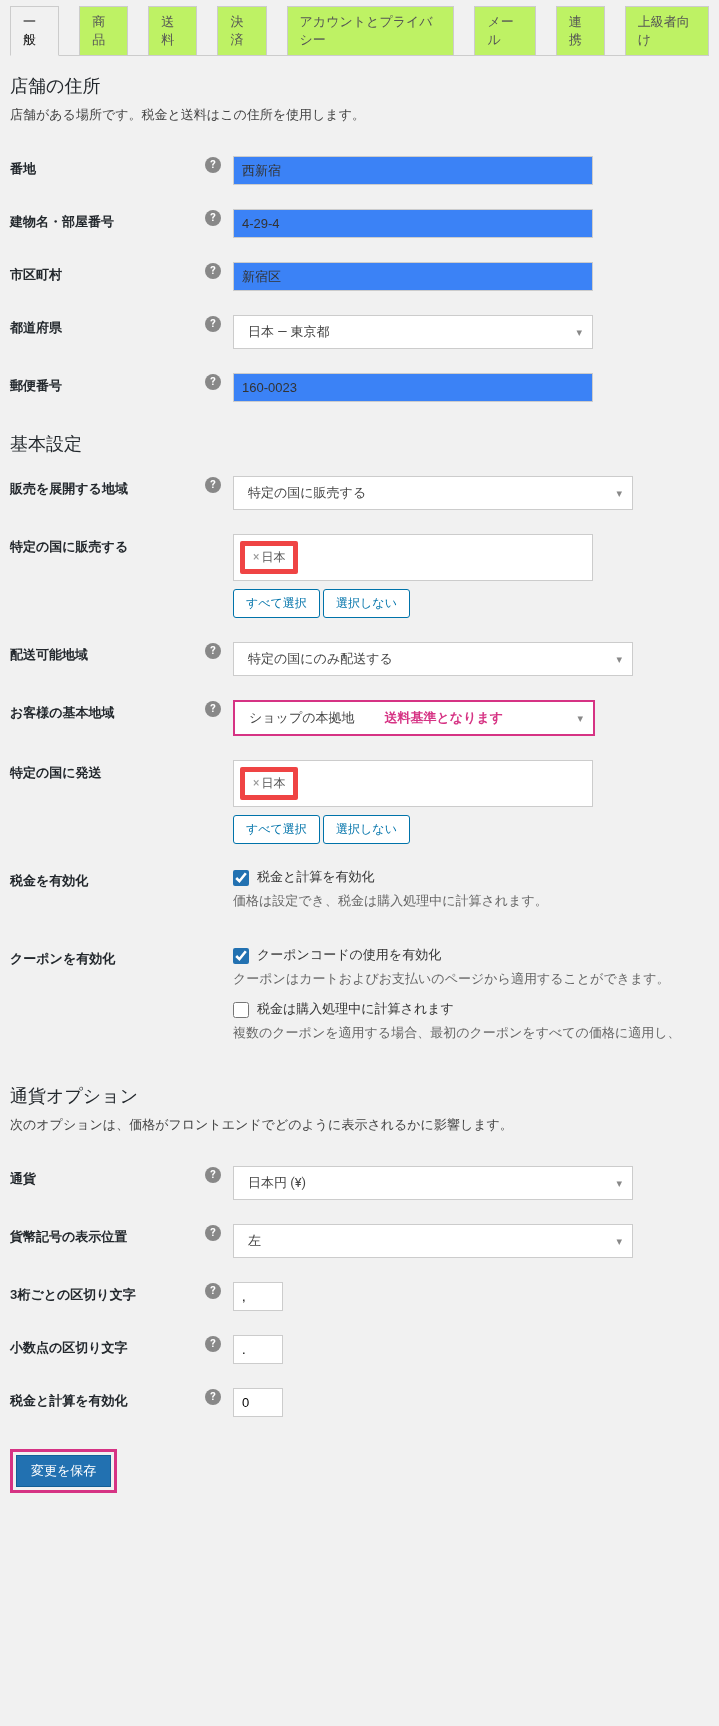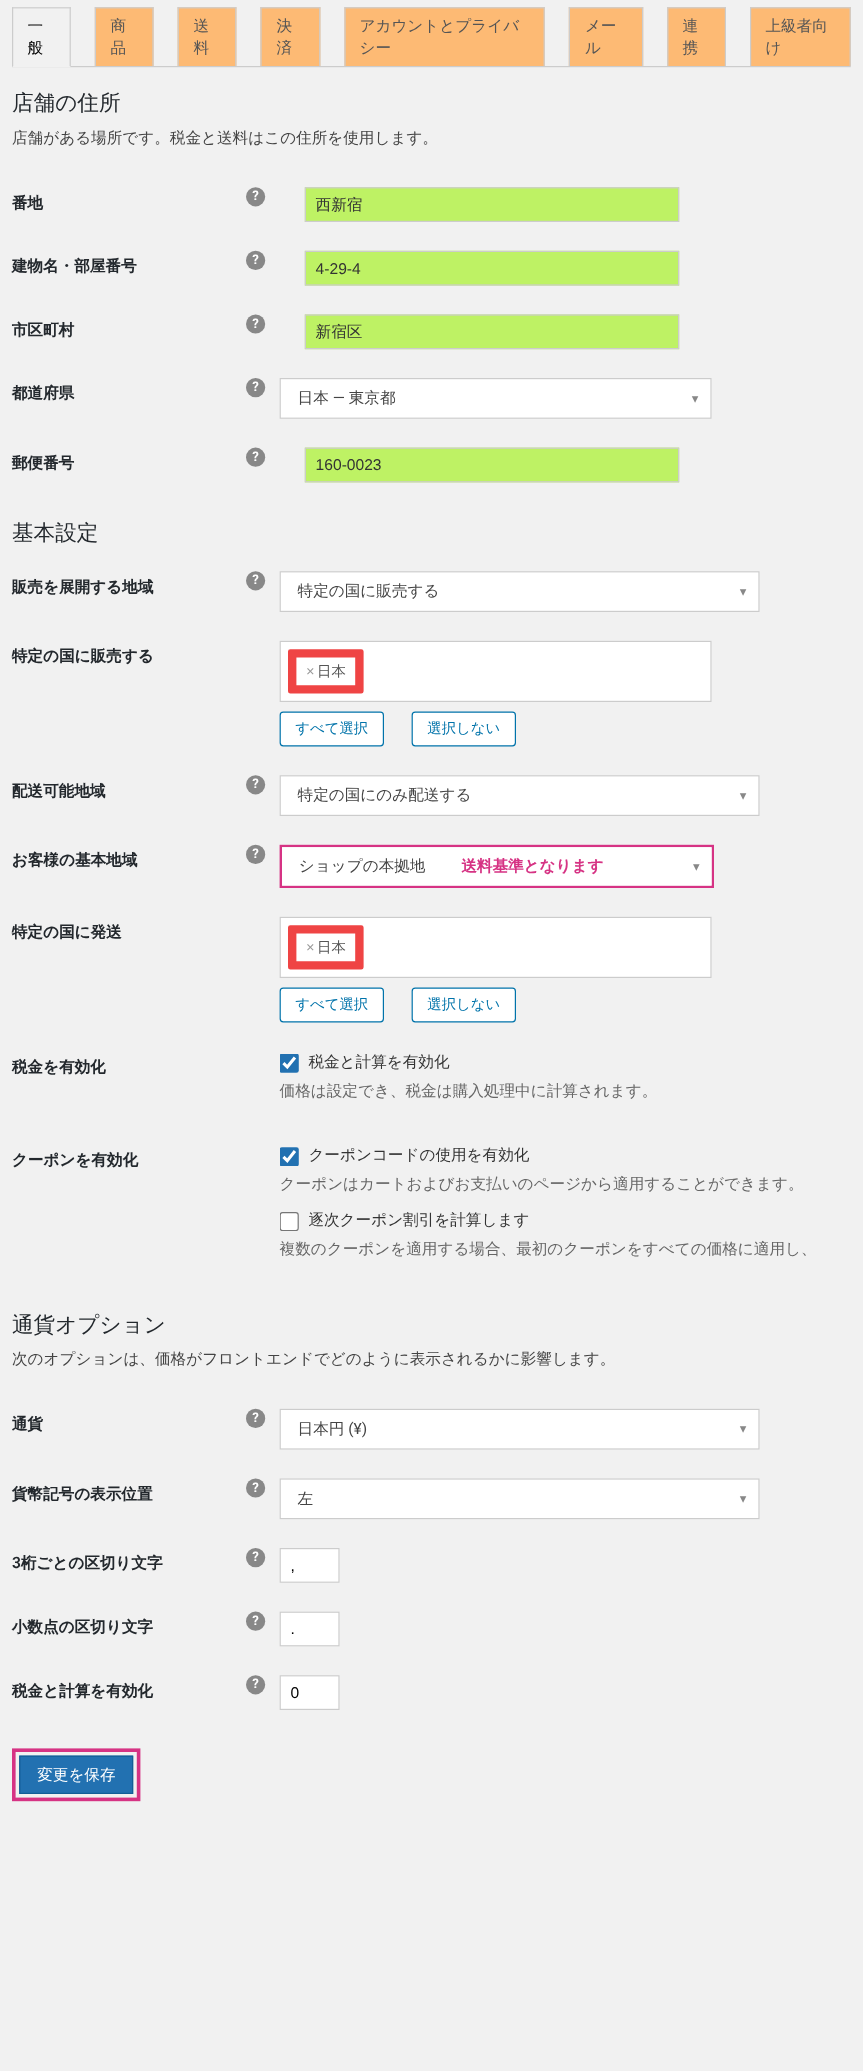--- a/index.html
+++ b/index.html
@@ -1,36 +1,36 @@
 <!DOCTYPE html>
 <html><head>
 <meta charset="utf-8">
 <style>
 * { box-sizing: border-box; margin: 0; padding: 0; }
 body { font-family: -apple-system, BlinkMacSystemFont, "Segoe UI", Roboto, sans-serif; font-size: 13px; color: #333; background: #f1f1f1; padding: 0; }
 .wrap { background: #f1f1f1; padding: 0 10px 20px; }
 .nav-tabs { display: flex; gap: 20px; margin: 0; padding-top: 6px; border-bottom: 1px solid #ccc; }
-.nav-tab { padding: 6px 12px; background: #fdba74; border: 1px solid #ccc; border-bottom: none; color: #555; cursor: pointer; font-size: 13px; }
+.nav-tab { padding: 6px 12px; background: #bef264; border: 1px solid #ccc; border-bottom: none; color: #555; cursor: pointer; font-size: 13px; }
 .nav-tab.active { background: #f1f1f1; border-bottom: 1px solid #f1f1f1; margin-bottom: -1px; color: #000; }
 h2 { font-size: 18px; font-weight: 500; margin: 18px 0 8px; color: #23282d; }
 .desc { font-size: 13px; color: #444; margin-bottom: 20px; }
 .form-table { width: 100%; border-collapse: collapse; }
 .form-table th { text-align: left; vertical-align: top; padding: 16px 10px 16px 0; width: 195px; font-weight: 600; font-size: 13px; color: #23282d; }
 .form-table td { padding: 12px 0; vertical-align: top; }
 .help-icon { display: inline-block; width: 16px; height: 16px; border-radius: 50%; background: #888; color: #fff; text-align: center; line-height: 16px; font-size: 11px; font-weight: bold; }
 .help-cell { width: 28px; vertical-align: top; padding-top: 18px; }
-input[type=text].regular { width: 312px; padding: 6px 8px; border: 1px solid #ccc; background: #bef264; font-size: 13px; color: #333; margin-left: 21px; }
+input[type=text].regular { width: 360px; padding: 6px 8px; border: 1px solid #ccc; background: #3b82f6; font-size: 13px; color: #333; }
 .select2 { width: 360px; padding: 7px 14px; border: 1px solid #ccc; background: #fff; position: relative; color: #444; font-size: 13px; cursor: pointer; }
 .select2.wide { width: 400px; }
 .select2::after { content: "▾"; position: absolute; right: 10px; top: 50%; transform: translateY(-50%); color: #888; font-size: 11px; }
 .tagbox { width: 360px; min-height: 40px; border: 1px solid #ccc; background: #fff; padding: 6px; }
-.tag { display: inline-block; border: 7px solid #ef4444; padding: 3px 8px; font-size: 12px; color: #555; background: #fff; border-radius: 2px; font-family: Liberation Mono, monospace; }
+.tag { display: inline-block; border: 5px solid #ef4444; padding: 3px 8px; font-size: 12px; color: #555; background: #fff; border-radius: 2px; }
 .tag .x { margin-right: 2px; color: #999; }
 .btn-row { margin-top: 8px; }
-.btn-secondary { display: inline-block; padding: 5px 12px; border: 1px solid #0073aa; color: #0073aa; background: #fff; font-size: 12px; cursor: pointer; border-radius: 3px; margin-right: 20px; }
+.btn-secondary { display: inline-block; padding: 5px 12px; border: 1px solid #0073aa; color: #0073aa; background: #fff; font-size: 12px; cursor: pointer; border-radius: 3px; margin-right: 0; }
 .highlighted { border: 2px solid #d63384; width: 362px; position: relative; }
 .highlighted .select2 { border: none; width: 100%; display: flex; align-items: center; }
 .highlighted::after { content: ""; }
 .annotation { color: #d63384; font-weight: bold; font-size: 13px; margin-left: 30px; }
 .checkbox-row { display: flex; align-items: flex-start; margin-bottom: 6px; }
 .checkbox-row input[type=checkbox] { margin-right: 8px; margin-top: 2px; accent-color: #2271b1; width: 16px; height: 16px; }
 .checkbox-label { color: #333; font-size: 13px; }
 .help-text { color: #666; font-size: 13px; margin-top: 4px; margin-bottom: 12px; }
 .small-input { width: 50px; padding: 6px 8px; border: 1px solid #ccc; background: #fff; font-size: 13px; text-align: left; }
 .save-wrap { margin-top: 20px; border: 3px solid #d63384; display: inline-block; padding: 3px; }
@@ -157,21 +157,21 @@
       <th>クーポンを有効化</th>
       <td class="help-cell"></td>
       <td>
         <div class="checkbox-row">
           <input type="checkbox" checked="" style="">
           <span class="checkbox-label">クーポンコードの使用を有効化</span>
         </div>
         <div class="help-text">クーポンはカートおよびお支払いのページから適用することができます。</div>
         <div class="checkbox-row">
           <input type="checkbox" style="">
-          <span class="checkbox-label">逐次クーポン割引を計算します</span>
+          <span class="checkbox-label">税金は購入処理中に計算されます</span>
         </div>
         <div class="help-text">複数のクーポンを適用する場合、最初のクーポンをすべての価格に適用し、</div>
       </td>
     </tr>
   </tbody>
     </table>
 
   <h2>通貨オプション</h2>
   <p class="desc">次のオプションは、価格がフロントエンドでどのように表示されるかに影響します。</p>
 

